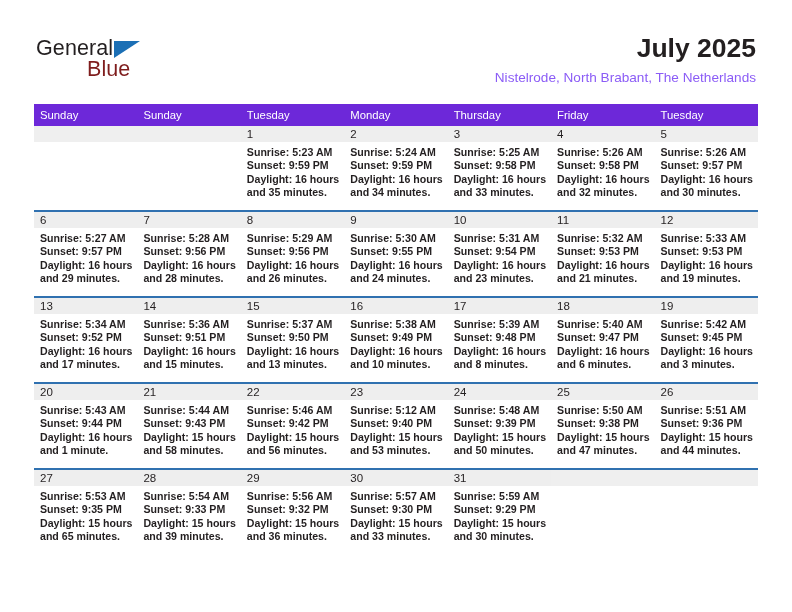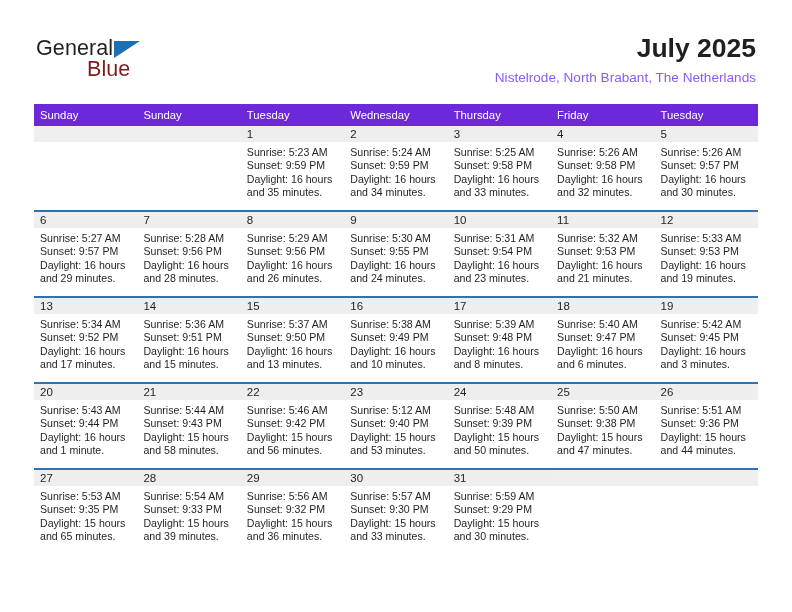--- a/index.html
+++ b/index.html
@@ -129,20 +129,21 @@
     color: #231f20;
   }
   .daycell.empty .daynum-band {
     background: #efefef;
   }
   .dayinfo {
     padding: 4px 6px 0 6px;
     font-size: 10.6px;
     line-height: 13.4px;
     color: #231f20;
+    font-weight: bold;
   }
   .dayinfo div {
     white-space: nowrap;
   }
   .weekrow-sep td {
     height: 2px;
     padding: 0;
     background: #3071b0;
   }
 </style>
@@ -165,21 +166,21 @@
     </div>
 
   </div>
 
   <table class="calendar">
     <thead>
       <tr id="weekday-row">
           <th>Sunday</th>
           <th>Sunday</th>
           <th>Tuesday</th>
-          <th>Wednesday</th>
+          <th>Monday</th>
           <th>Thursday</th>
           <th>Friday</th>
           <th>Tuesday</th>
         </tr>
     </thead>
     <tbody id="calendar-body">
         <tr>
           <td>
             <div class="daycell empty">
               <div class="daynum-band"></div>

